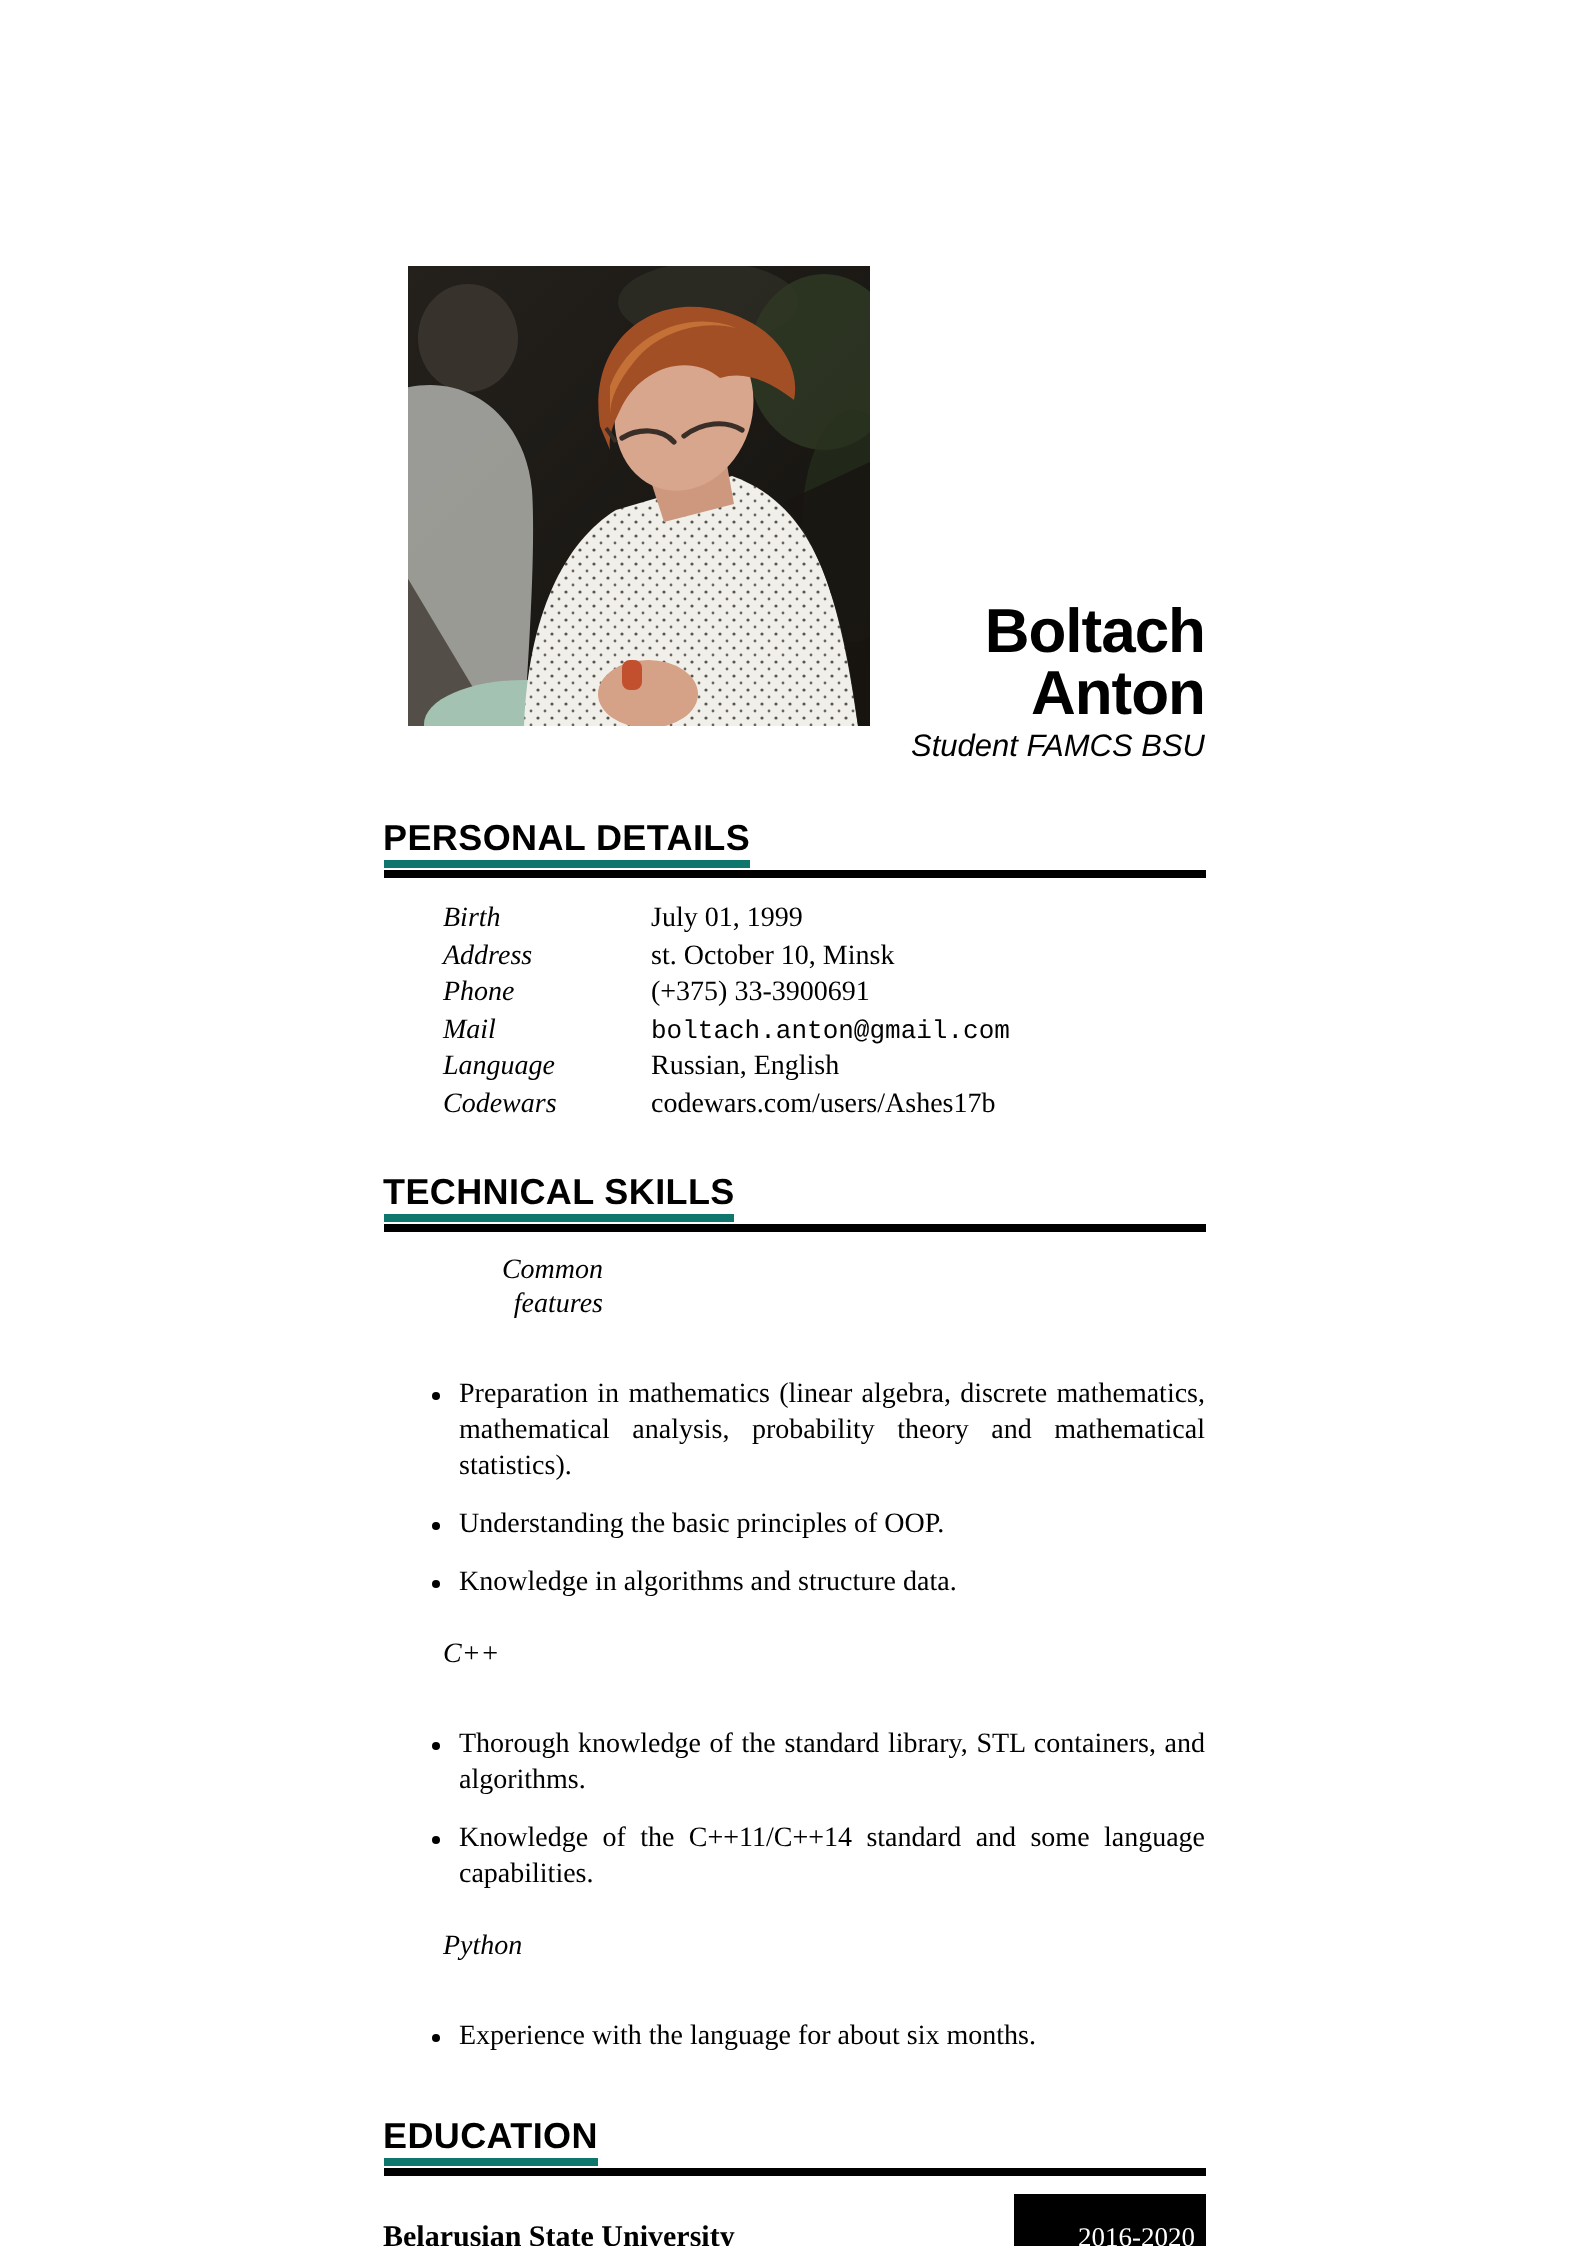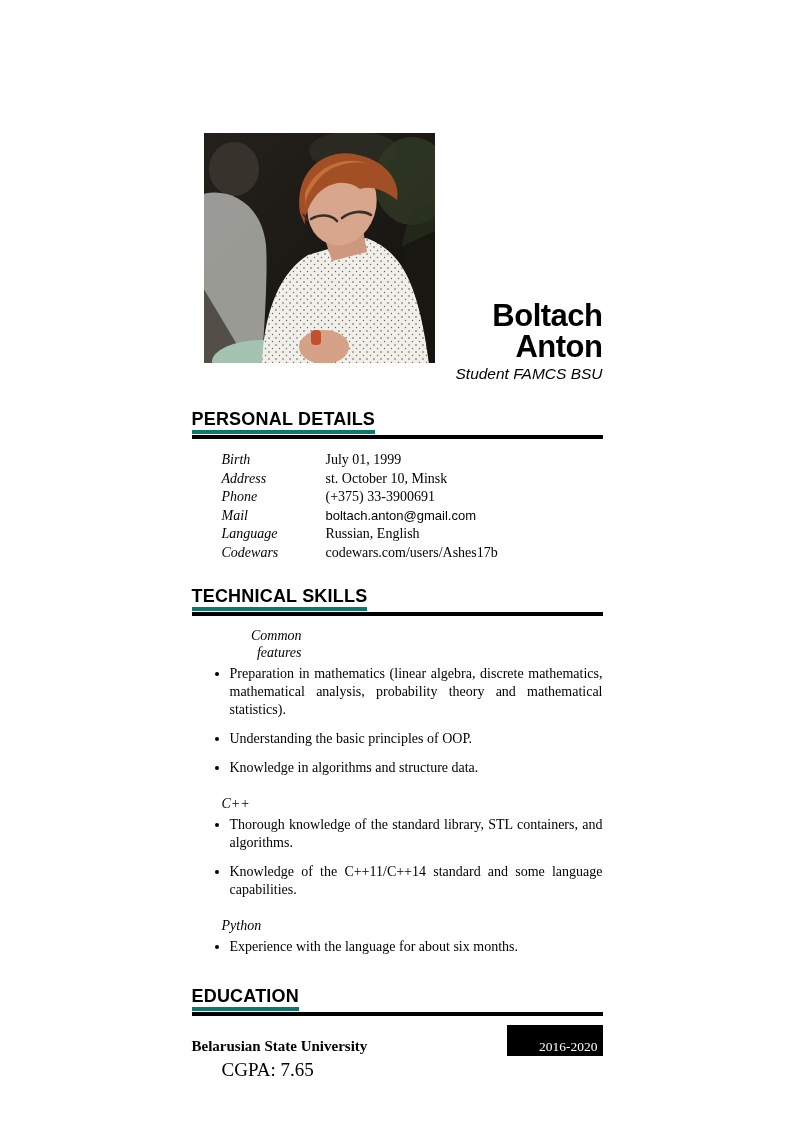--- a/index.html
+++ b/index.html
@@ -68,36 +68,36 @@
   .fields { margin-top: 12px; margin-left: 30px; }
   .field-row { display: flex; line-height: 18.5px; }
   .field-label {
     width: 104px;
     flex: 0 0 auto;
     font-style: italic;
     font-size: 14px;
   }
   .field-value { font-size: 14px; }
   .field-value.mono {
-    font-family: Liberation Sans, sans-serif;
+    font-family: Liberation Mono, monospace;
     font-size: 13px;
   }
 
   
   .group-label {
     margin-top: 18px;
     margin-left: 30px;
     width: 80px;
     font-style: italic;
     font-size: 14px;
     line-height: 17px;
   }
   .group-label.first { margin-top: 11px; text-align: right; }
   ul.bullets {
-    margin-top: 4px;
+    margin-top: 28px;
     margin-left: 0;
     padding-left: 38px;
     list-style: disc outside;
   }
   ul.bullets li {
     font-size: 14px;
     line-height: 18px;
     text-align: justify;
     margin-bottom: 11px;
   }

